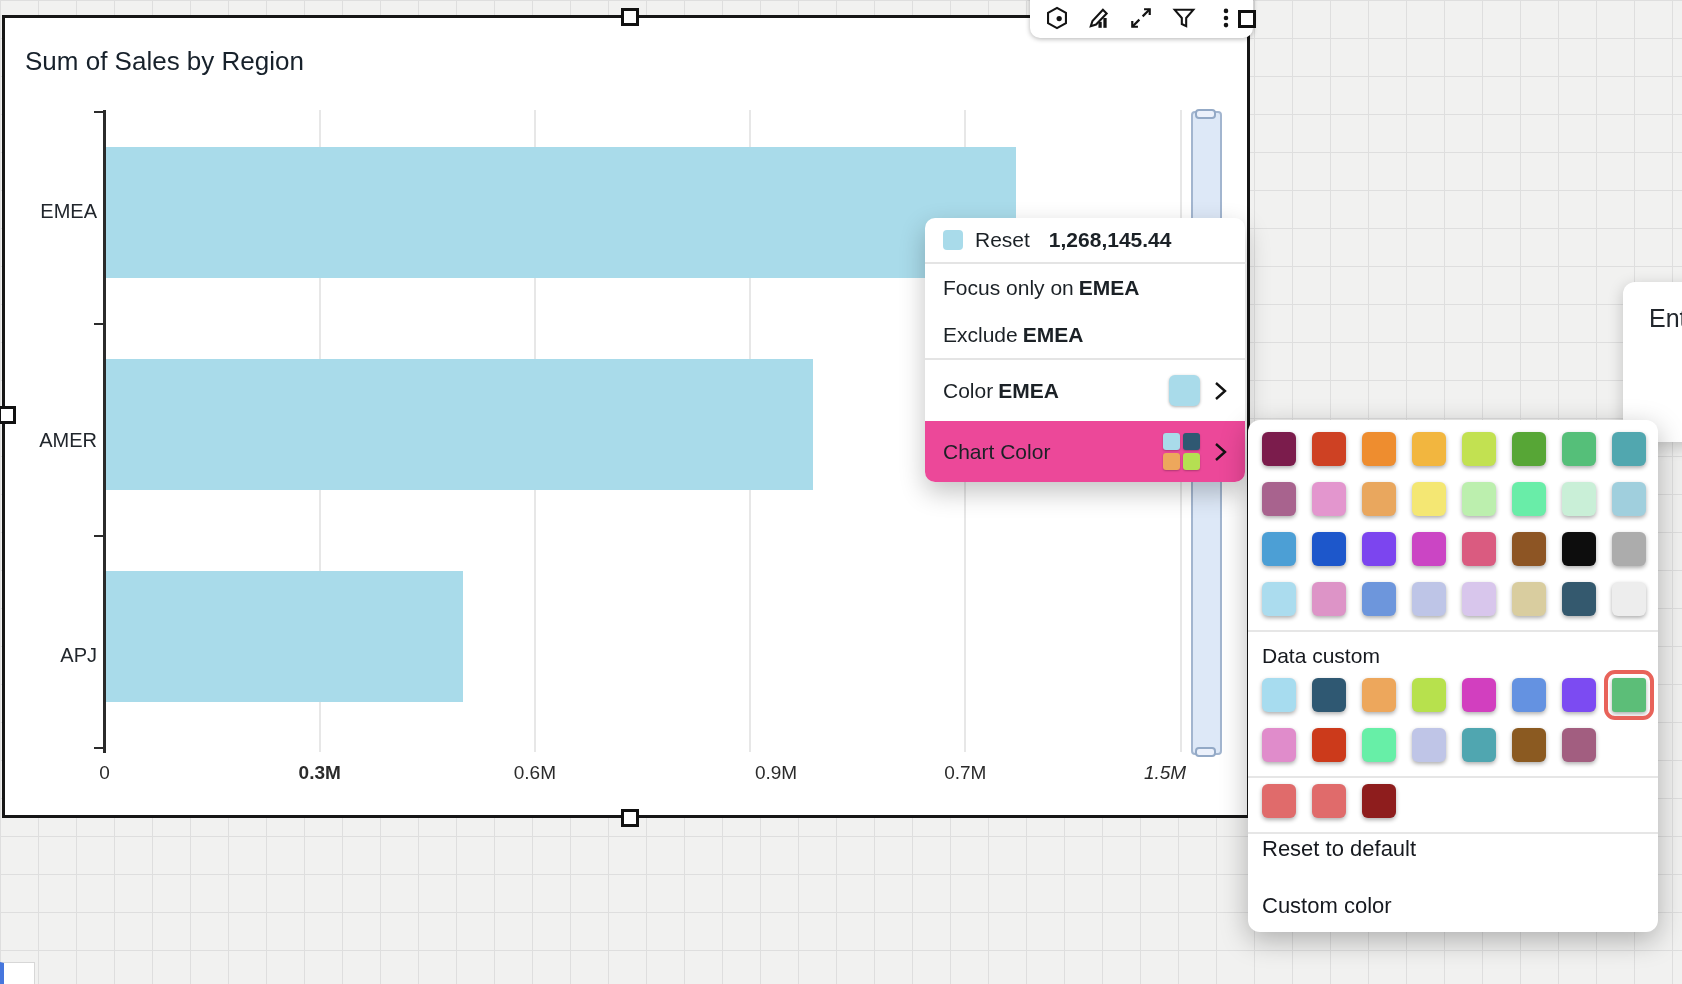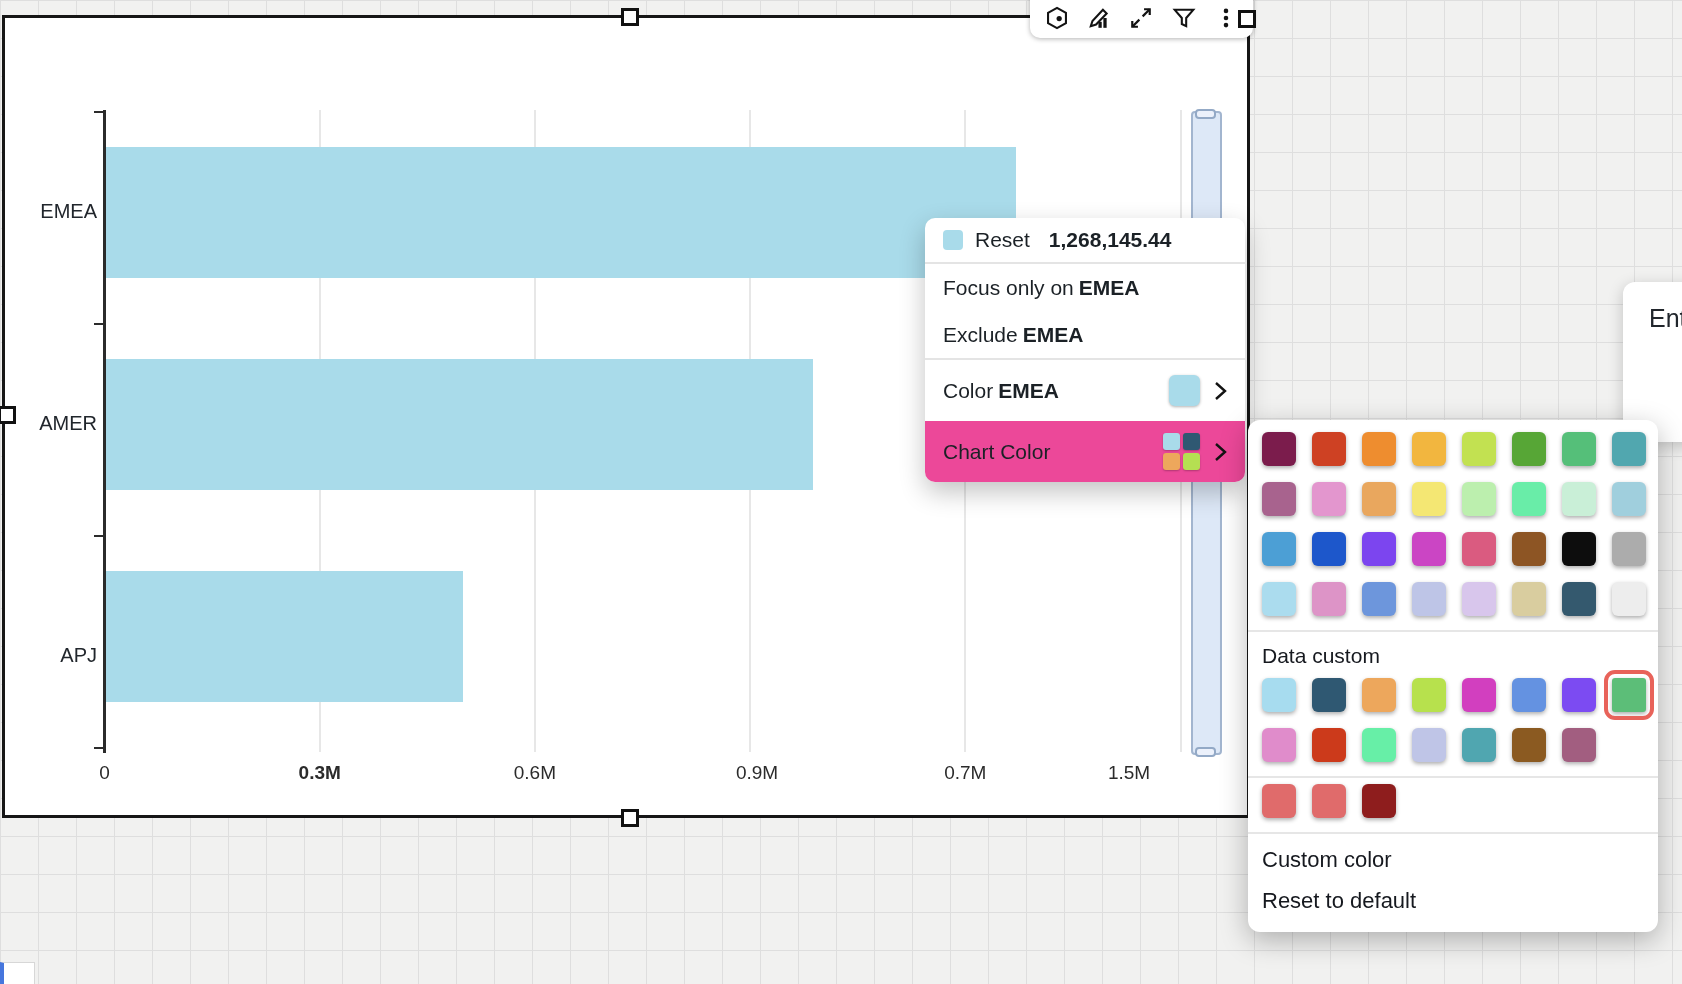--- a/index.html
+++ b/index.html
@@ -62,41 +62,42 @@
   .side-panel{position:absolute;left:1623px;top:282px;width:80px;height:160px;background:#fff;
     border-radius:12px 0 0 12px;box-shadow:0 4px 16px rgba(0,0,0,.2);z-index:4;
     padding:22px 0 0 26px;box-sizing:border-box;font-size:25px;white-space:nowrap;color:#21262c;}
   .bl-widget{position:absolute;left:0;top:962px;width:30px;height:22px;background:#fff;
     border:1px solid #d7d7d7;border-left:4px solid #4676dd;z-index:2;}
 </style>
 </head>
 <body>
 
 <div class="chart-widget">
+  <div class="chart-title">Sum of Sales by Region</div>
   <div id="plot">
       <div class="xtick" style="left: 54.5px;">0</div>
       <div class="gridline" style="left: 313.7px;"></div>
       <div class="xtick" style="left: 269.7px; font-weight: bold;">0.3M</div>
       <div class="gridline" style="left: 528.9px;"></div>
       <div class="xtick" style="left: 484.9px;">0.6M</div>
       <div class="gridline" style="left: 744.1px;"></div>
-      <div class="xtick" style="left: 707px;">0.9M</div>
+      <div class="xtick" style="left: 726px;">0.9M</div>
       <div class="gridline" style="left: 959.3px;"></div>
       <div class="xtick" style="left: 915.3px;">0.7M</div>
       <div class="gridline" style="left: 1174.5px;"></div>
-      <div class="xtick" style="left: 1079px;">1.5M</div>
+      <div class="xtick" style="left: 1115px; font-style: italic;">1.5M</div>
       <div class="axis-line"></div>
       <div class="cat-tick" style="top: 93px;"></div>
       <div class="cat-tick" style="top: 305px;"></div>
       <div class="cat-tick" style="top: 517px;"></div>
       <div class="cat-tick" style="top: 729px;"></div>
       <div class="bar" style="top: 129px; width: 909.683px; background: rgb(169, 219, 234);"></div>
       <div class="cat-label" style="top: 181.5px;">EMEA</div>
       <div class="bar" style="top: 341px; width: 706.573px; background: rgb(169, 219, 234);"></div>
-      <div class="cat-label" style="top: 394px;">AMER</div>
+      <div class="cat-label" style="top: 411px;">AMER</div>
       <div class="bar" style="top: 553px; width: 356.515px; background: rgb(169, 219, 234);"></div>
       <div class="cat-label" style="top: 605.5px; margin-top: 20px;">APJ</div>
     </div>
   <div class="scrollbar">
     <div class="scroll-cap" style="top:-4px;"></div>
     <div class="scroll-cap" style="bottom:-4px;"></div>
   </div>
 </div>
 
 <div class="handle" style="left:621px;top:8px;"></div>
@@ -240,21 +241,21 @@
       <span class="sw" style="background: rgb(139, 90, 33);"></span>
       <span class="sw" style="background: rgb(162, 94, 128);"></span>
     </div>
   <div class="cp-sep"></div>
   <div class="cp-grid" style="padding-top:6px;" id="recent-grid">
       <span class="sw" style="background: rgb(224, 107, 107);"></span>
       <span class="sw" style="background: rgb(224, 107, 107);"></span>
       <span class="sw" style="background: rgb(142, 29, 29);"></span>
     </div>
   <div class="cp-sep"></div>
+  <div class="cp-action" style="padding-top:2px;padding-bottom:18px;">Reset to default</div>
   <div class="cp-action">Custom color</div>
-  <div class="cp-action" style="padding-top:2px;padding-bottom:18px;">Reset to default</div>
 </div>
 
 <div class="side-panel">
   <span>Enter</span>
 </div>
 
 <div class="bl-widget"></div>
 
 </body></html>

